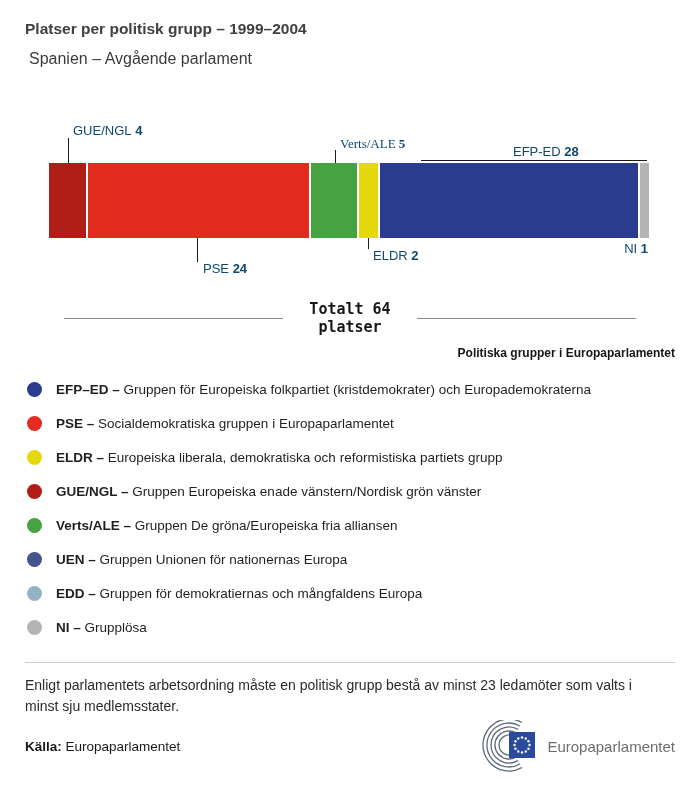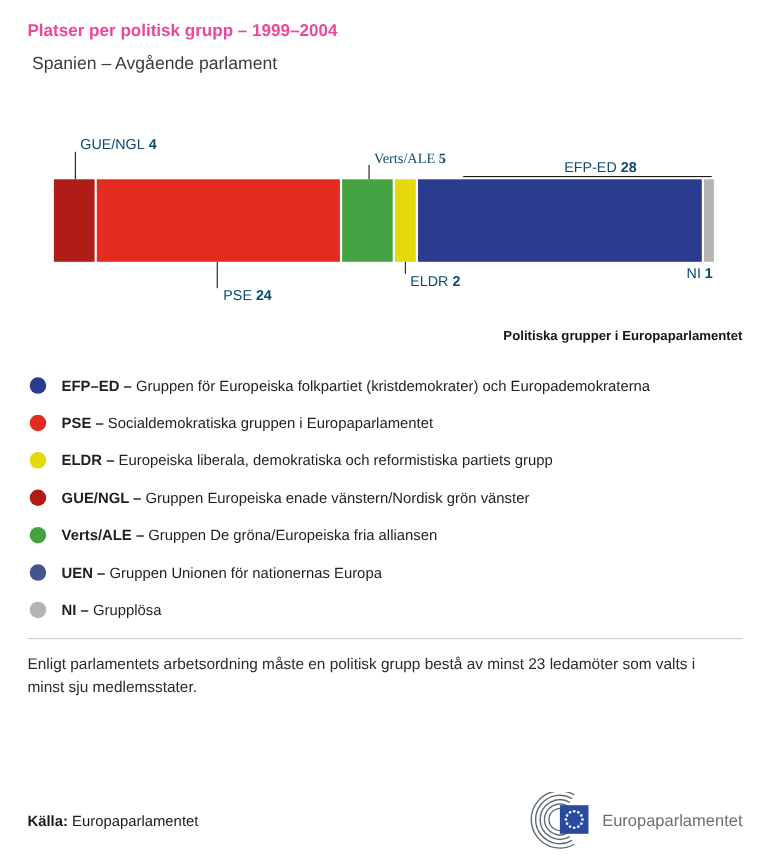--- a/index.html
+++ b/index.html
@@ -1,39 +1,39 @@
 <!DOCTYPE html>
 <html><head>
 <meta charset="utf-8">
 <style>
   * { margin:0; padding:0; box-sizing:border-box; }
   html,body { background:#ffffff; }
   body { font-family:"Liberation Sans", sans-serif; color:#1a1a1a; }
   .page { position:relative; width:700px; height:786px; background:#fff; overflow:hidden; }
 
-  .title { margin:20px 25px 0; font-size:15.5px; font-weight:700; color:#ec4899; }
+  .title { margin:20px 25px 0; font-size:15.5px; font-weight:700; color:#404040; }
   .subtitle { margin:12px 25px 0 29px; font-size:16px; font-weight:400; color:#3c3c3b; }
 
   
   .chart { position:relative; height:180px; margin-top:40px; }
   .bar { position:absolute; left:49px; top:55px; width:600px; height:75px; display:flex; gap:2px; }
   .seg { height:100%; }
   .seg-label { position:absolute; font-size:13px; white-space:nowrap; color:#0c4a6e; }
   .seg-label b { font-weight:700; }
   .tick { position:absolute; width:1px; background:#1a1a1a; }
   .hline { position:absolute; height:1px; background:#1a1a1a; }
 
   
   .total-row { display:flex; align-items:center; margin:12px 64px 0; }
   .total-row .line { flex:1; height:1px; background:#8d8d8d; }
   .total { font-family:"DejaVu Sans Mono", monospace; font-weight:700; font-size:15px; line-height:1.2; text-align:center; padding:0 26px; color:#161615; }
 
   .legend-heading { margin:10px 25px 0; font-size:12px; font-weight:700; color:#161615;text-align:right; }
   .legend { list-style:none; margin:12px 25px 0; }
-  .legend li { display:flex; align-items:flex-end; height:34px; }
+  .legend li { display:flex; align-items:center; height:34px; }
   .dot { width:15px; height:15px; border-radius:50%; margin:0 14px 0 2px; flex:0 0 15px; }
   .legend .txt { font-size:13.5px; color:#1f1f1f; }
   .legend .txt b { font-weight:700; }
 
   .rule { margin:18px 25px 0; border:none; border-top:1px solid #cdcdcd; height:0; }
   .footnote { margin:12px 25px 0; font-size:14px; line-height:1.5; color:#2b2b2b; max-width:632px; }
 
   .bottom-row { position:absolute; left:25px; right:25px; bottom:14px; display:flex; justify-content:space-between; align-items:center; }
   .source { font-size:13.5px; color:#1a1a1a; }
   .source b { font-weight:700; }
@@ -82,20 +82,28 @@
     <span class="tick" style="left:368px; top:130px; height:11px;"></span>
     <span class="seg-label" style="left:373px; top:140px;">
       <span>ELDR</span>&nbsp;<b>2</b>
     </span>
 
     <span class="seg-label" style="left:560px; top:133px; width:88px; text-align:right;">
       <span>NI</span>&nbsp;<b>1</b>
     </span>
   </div>
 
+  <div class="total-row">
+    <div class="line"></div>
+    <div class="total">
+      <div>Totalt 64</div>
+      <div>platser</div>
+    </div>
+    <div class="line"></div>
+  </div>
 
   <h3 class="legend-heading">Politiska grupper i Europaparlamentet</h3>
 
   <ul class="legend" id="legend-list">
       <li>
         <span class="dot" style="background: rgb(43, 60, 142);"></span>
         <span class="txt"><b>EFP–ED – </b><span>Gruppen för Europeiska folkpartiet (kristdemokrater) och Europademokraterna</span></span>
       </li>
       <li>
         <span class="dot" style="background: rgb(227, 43, 32);"></span>
@@ -109,20 +117,24 @@
         <span class="dot" style="background: rgb(176, 29, 23);"></span>
         <span class="txt"><b>GUE/NGL – </b><span>Gruppen Europeiska enade vänstern/Nordisk grön vänster</span></span>
       </li>
       <li>
         <span class="dot" style="background: rgb(69, 163, 65);"></span>
         <span class="txt"><b>Verts/ALE – </b><span>Gruppen De gröna/Europeiska fria alliansen</span></span>
       </li>
       <li>
         <span class="dot" style="background: rgb(69, 84, 140);"></span>
         <span class="txt"><b>UEN – </b><span>Gruppen Unionen för nationernas Europa</span></span>
+      </li>
+      <li>
+        <span class="dot" style="background: rgb(147, 178, 197);"></span>
+        <span class="txt"><b>EDD – </b><span>Gruppen för demokratiernas och mångfaldens Europa</span></span>
       </li>
       <li>
         <span class="dot" style="background: rgb(180, 180, 180);"></span>
         <span class="txt"><b>NI – </b><span>Grupplösa</span></span>
       </li>
     </ul>
 
   <hr class="rule">
 
   <p class="footnote">Enligt parlamentets arbetsordning måste en politisk grupp bestå av minst 23 ledamöter som valts i minst sju medlemsstater.</p>

